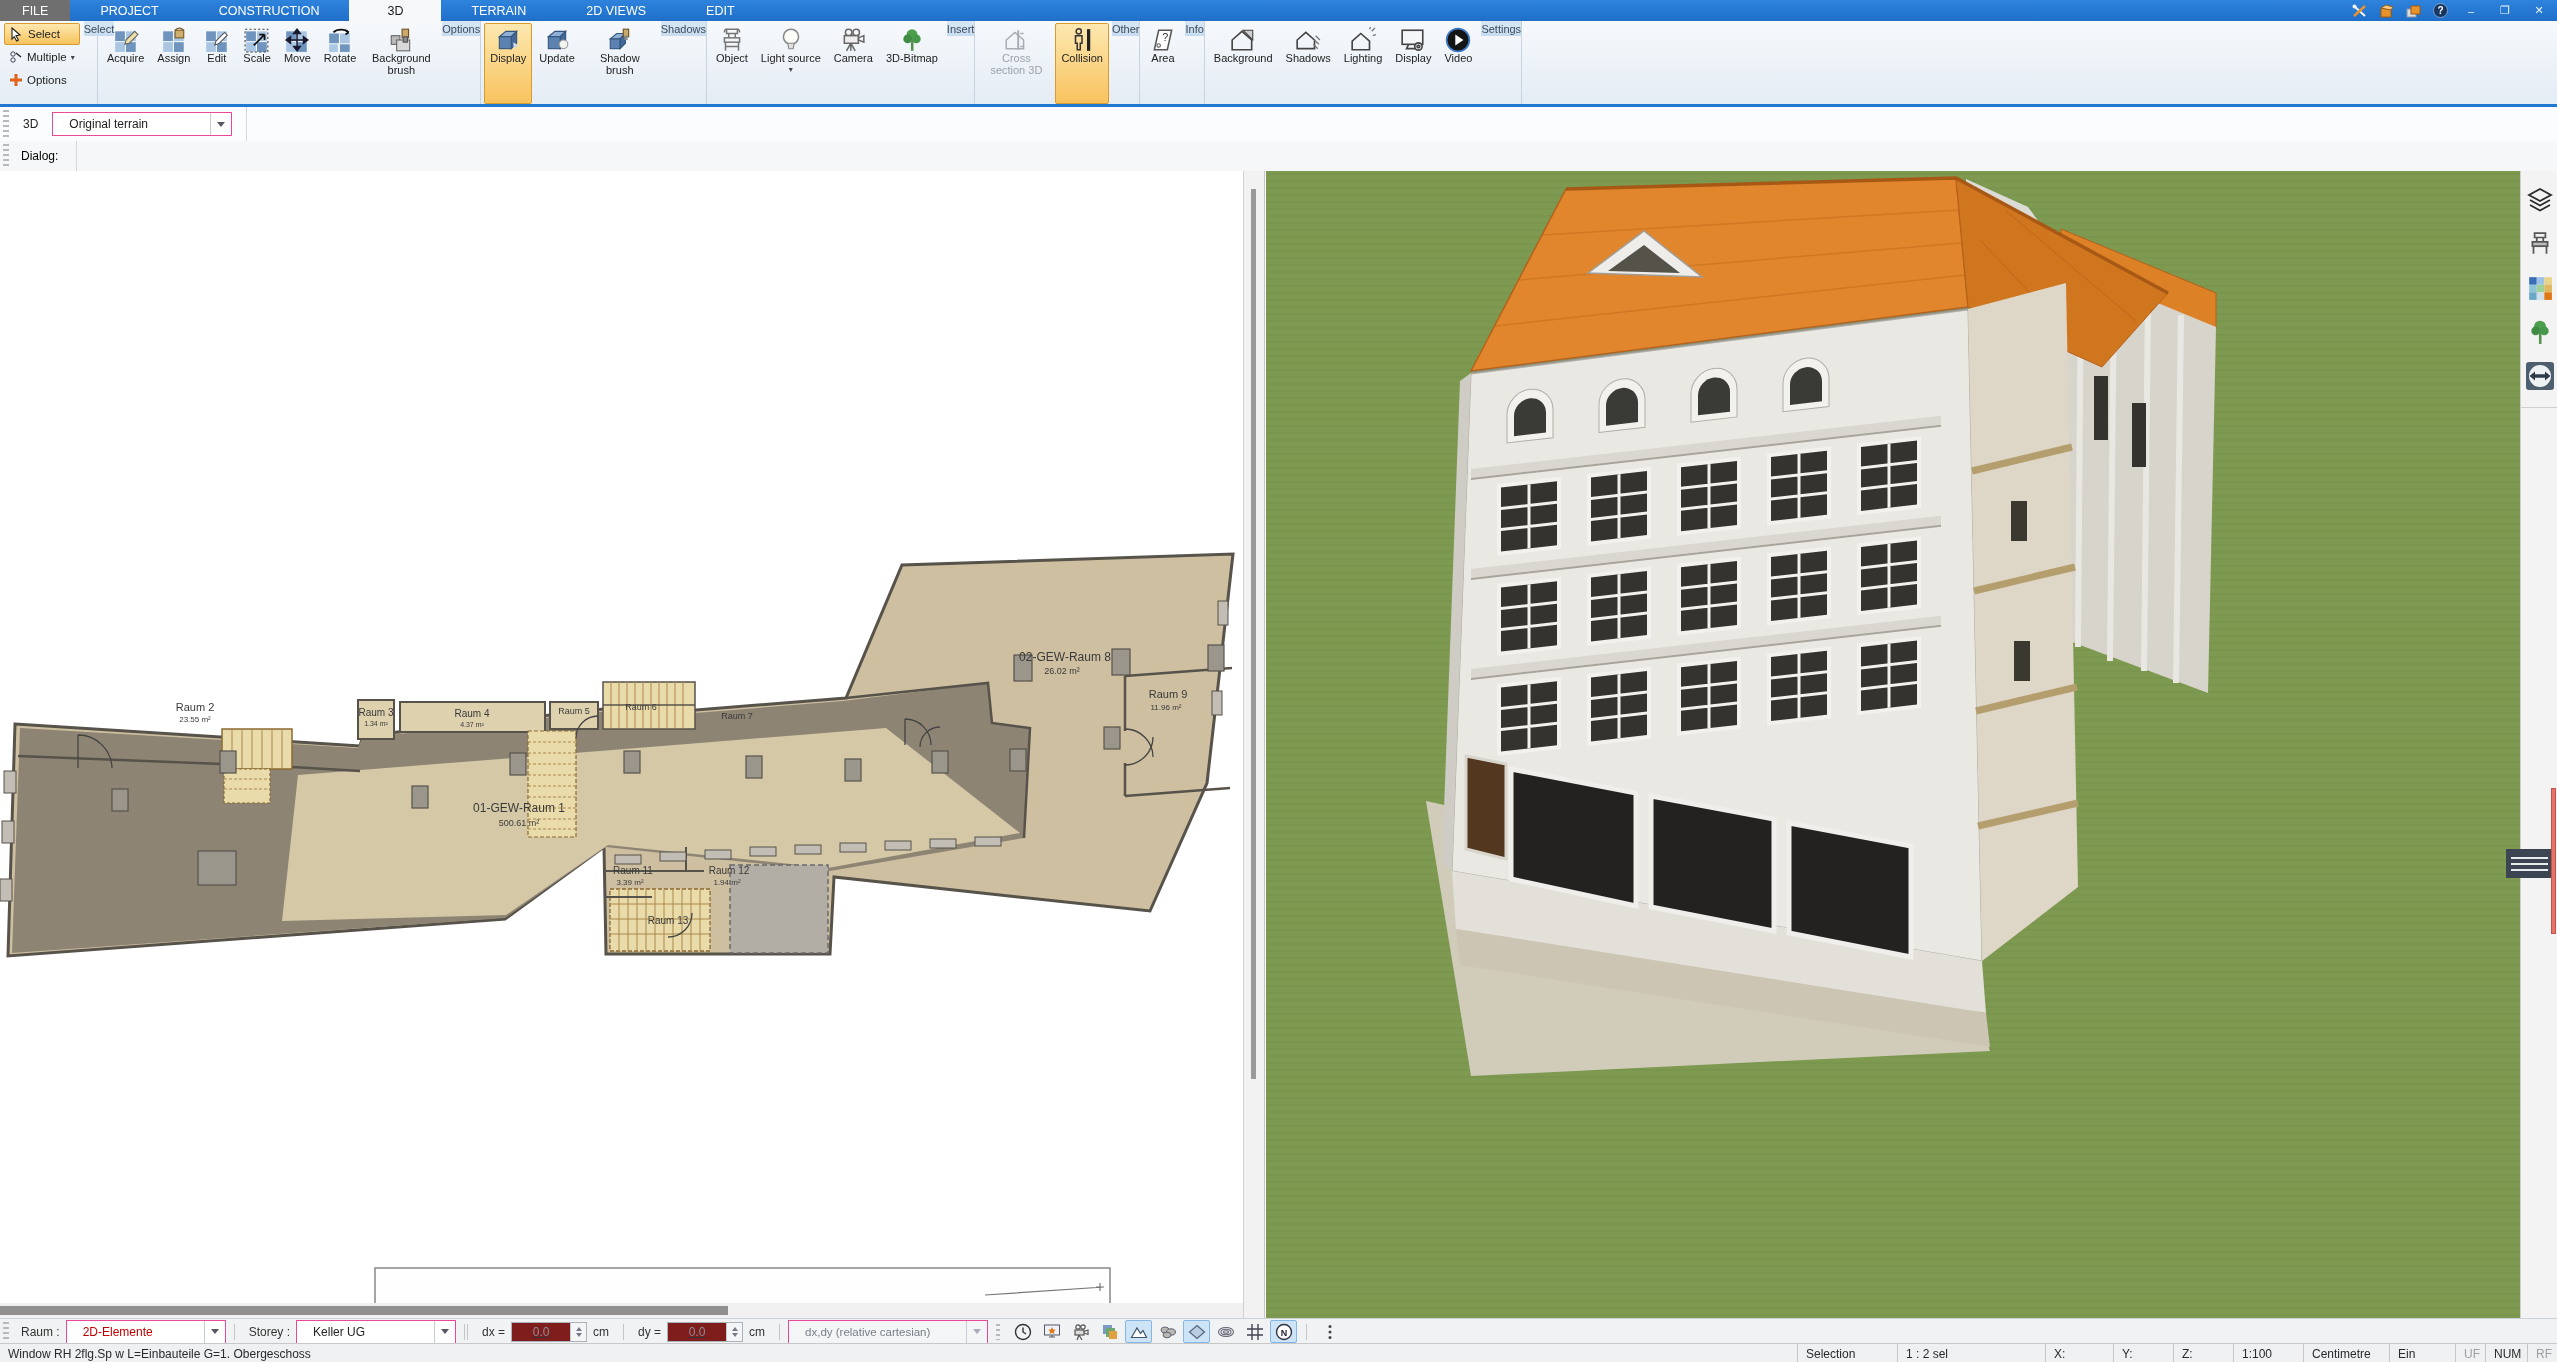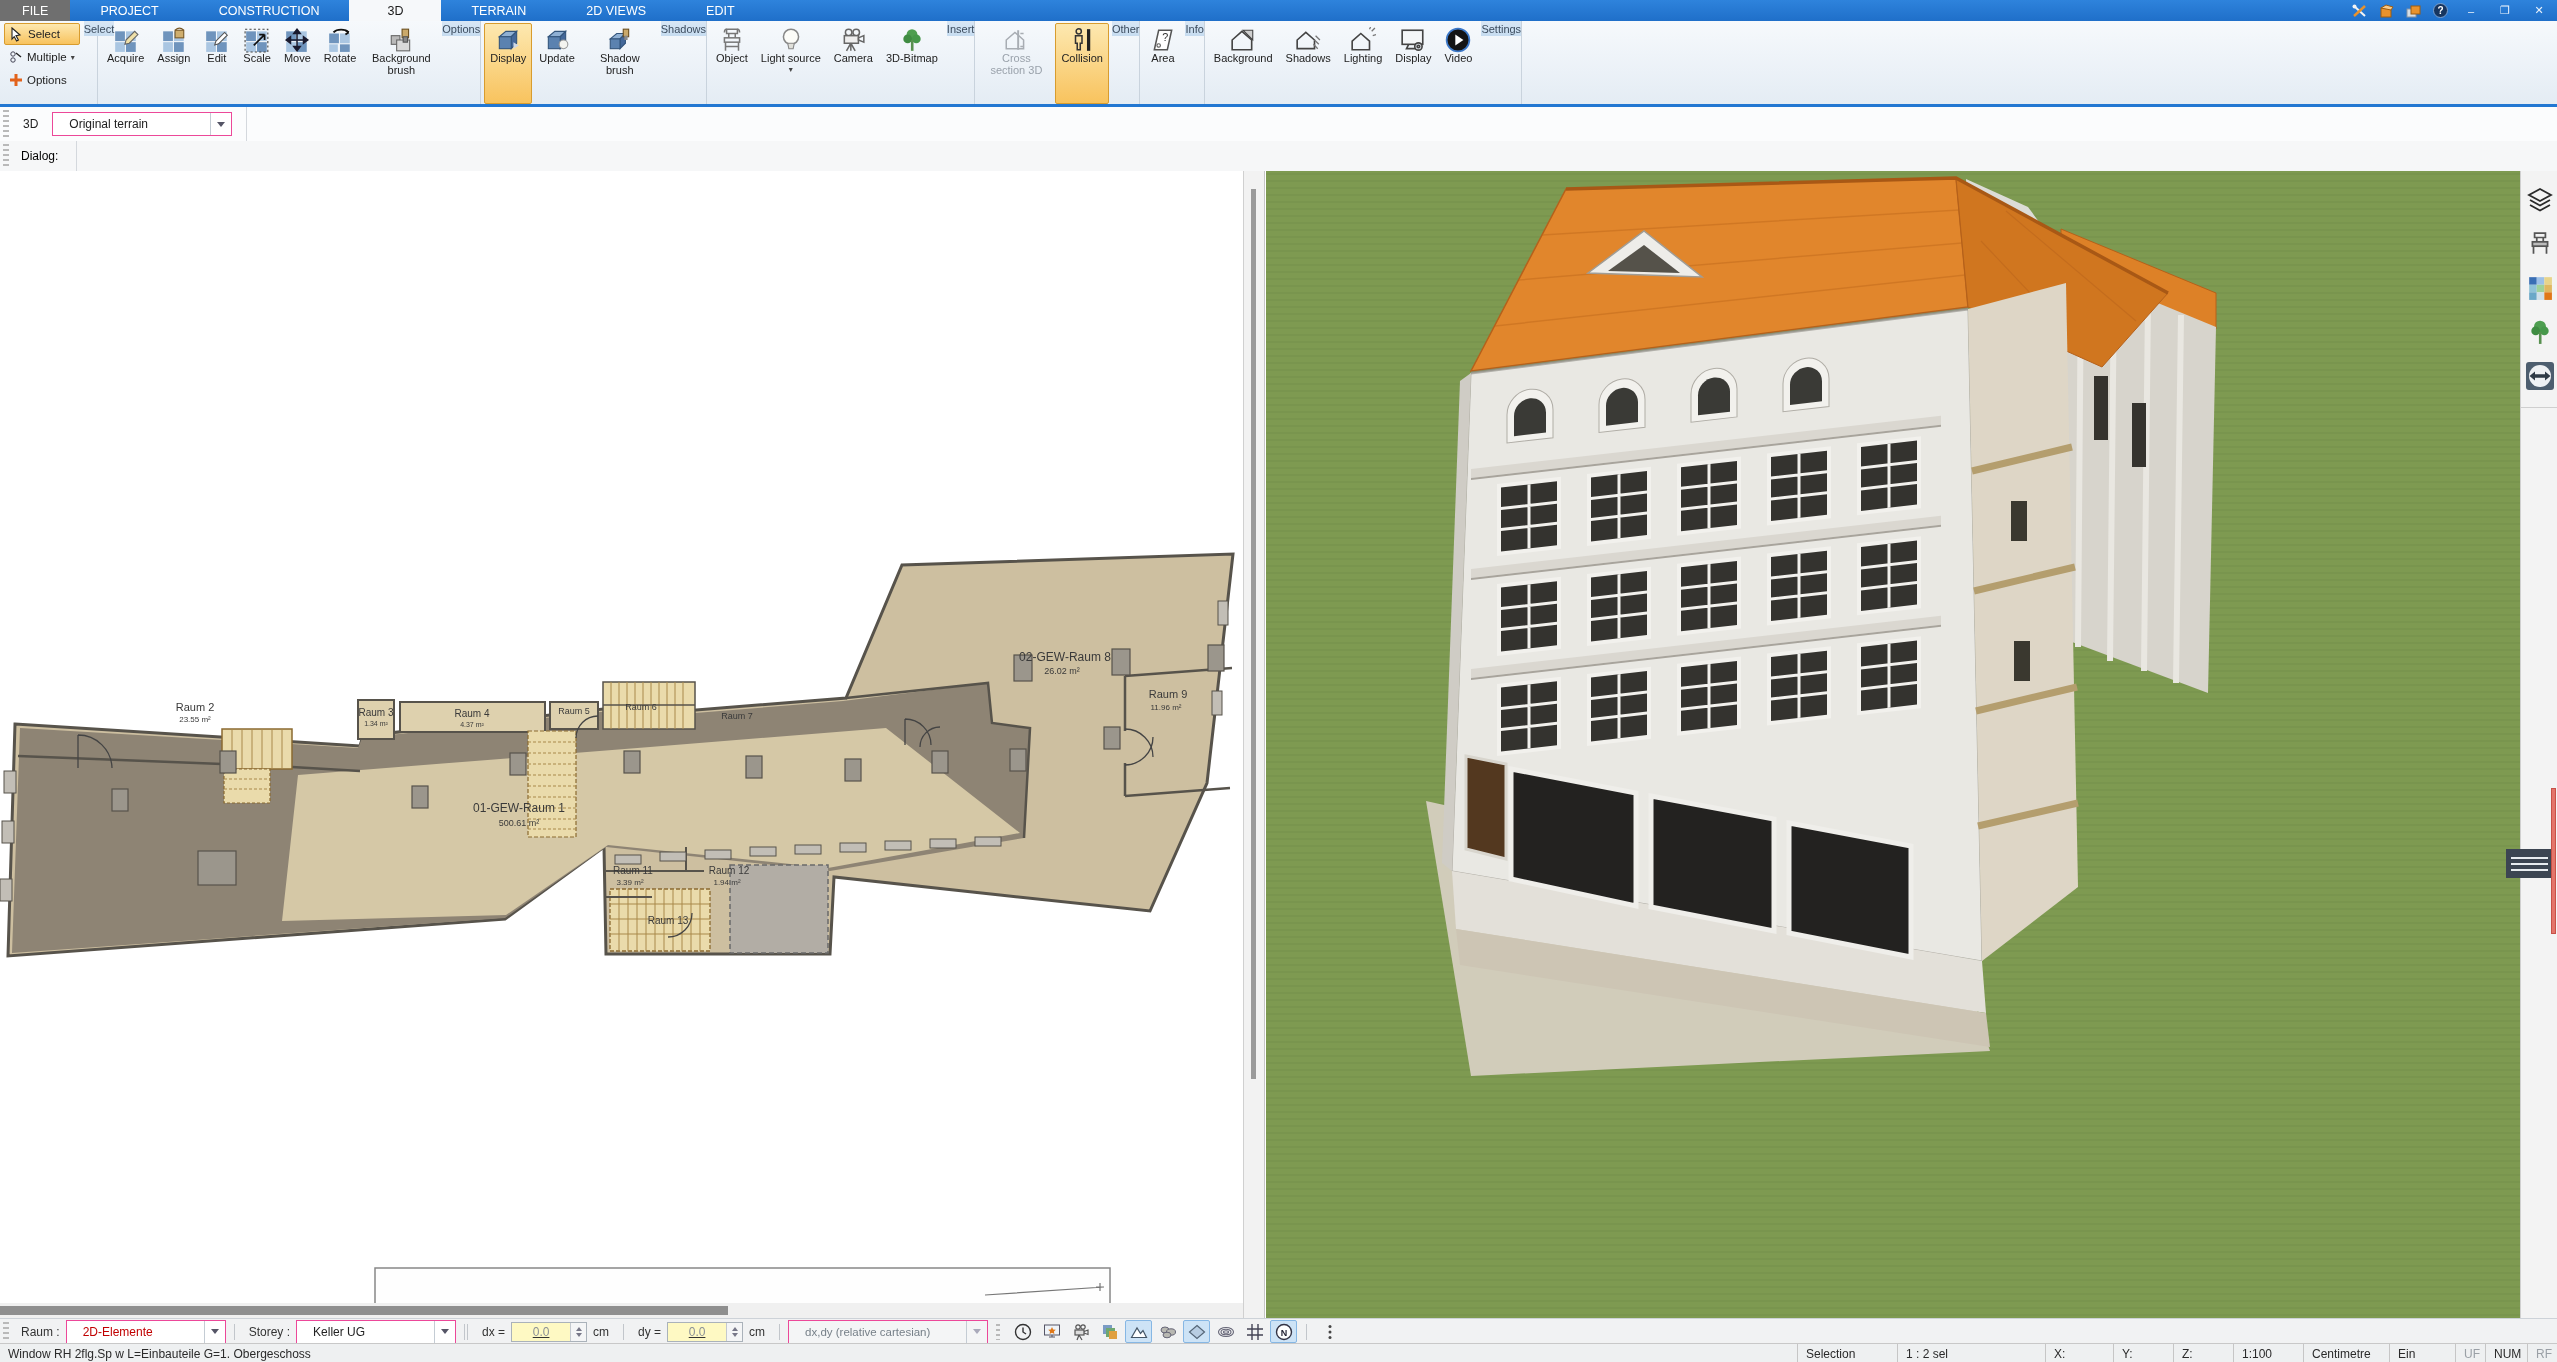--- a/index.html
+++ b/index.html
@@ -70,21 +70,21 @@
           display:flex;flex-direction:column;justify-content:center;gap:4px;padding:0 5px;box-sizing:border-box;}
   #handle i{display:block;height:2px;background:#e8ecf0;}
   #redstrip{position:absolute;left:2551px;top:617px;width:5px;height:146px;background:#e4756b;border:1px solid #c65248;box-sizing:border-box;}
   
   #bottombar{position:absolute;left:0;top:1318px;width:2557px;height:25px;background:#f1f2f3;
              border-top:1px solid #cdd2d8;display:flex;align-items:center;font-size:12px;color:#333;}
   #bottombar .lab{margin:0 6px;white-space:nowrap;}
   #bottombar .sep{width:1px;height:16px;background:#c2c6cb;margin:0 8px;}
   #bottombar .dsep{width:4px;height:16px;margin:0 8px;
         background:repeating-linear-gradient(to bottom,#b9b9b9 0 2px,transparent 2px 5px);}
-  .spin{display:flex;align-items:center;height:18px;border:1px solid #aab2ba;background:#fef9c3;text-decoration:underline;}
+  .spin{display:flex;align-items:center;height:18px;border:1px solid #aab2ba;background:#7f1d1d;text-decoration:underline;}
   .spin .v{width:58px;text-align:center;color:#8a9096;font-size:12px;}
   .spin .ud{width:15px;height:100%;border-left:1px solid #c4c9cf;display:flex;flex-direction:column;
             align-items:center;justify-content:center;gap:2px;background:#f4f5f6;}
   .u{width:0;height:0;border-left:3px solid transparent;border-right:3px solid transparent;border-bottom:4px solid #778;}
   .d{width:0;height:0;border-left:3px solid transparent;border-right:3px solid transparent;border-top:4px solid #778;}
   .tbico{width:25px;height:21px;border:1px solid transparent;border-radius:2px;display:flex;
          align-items:center;justify-content:center;margin:0 1px;}
   .tbico.on{background:#cde3f6;border-color:#86b7e4;}
   .red{color:#c00000;}
   .graytext{color:#778089;}

